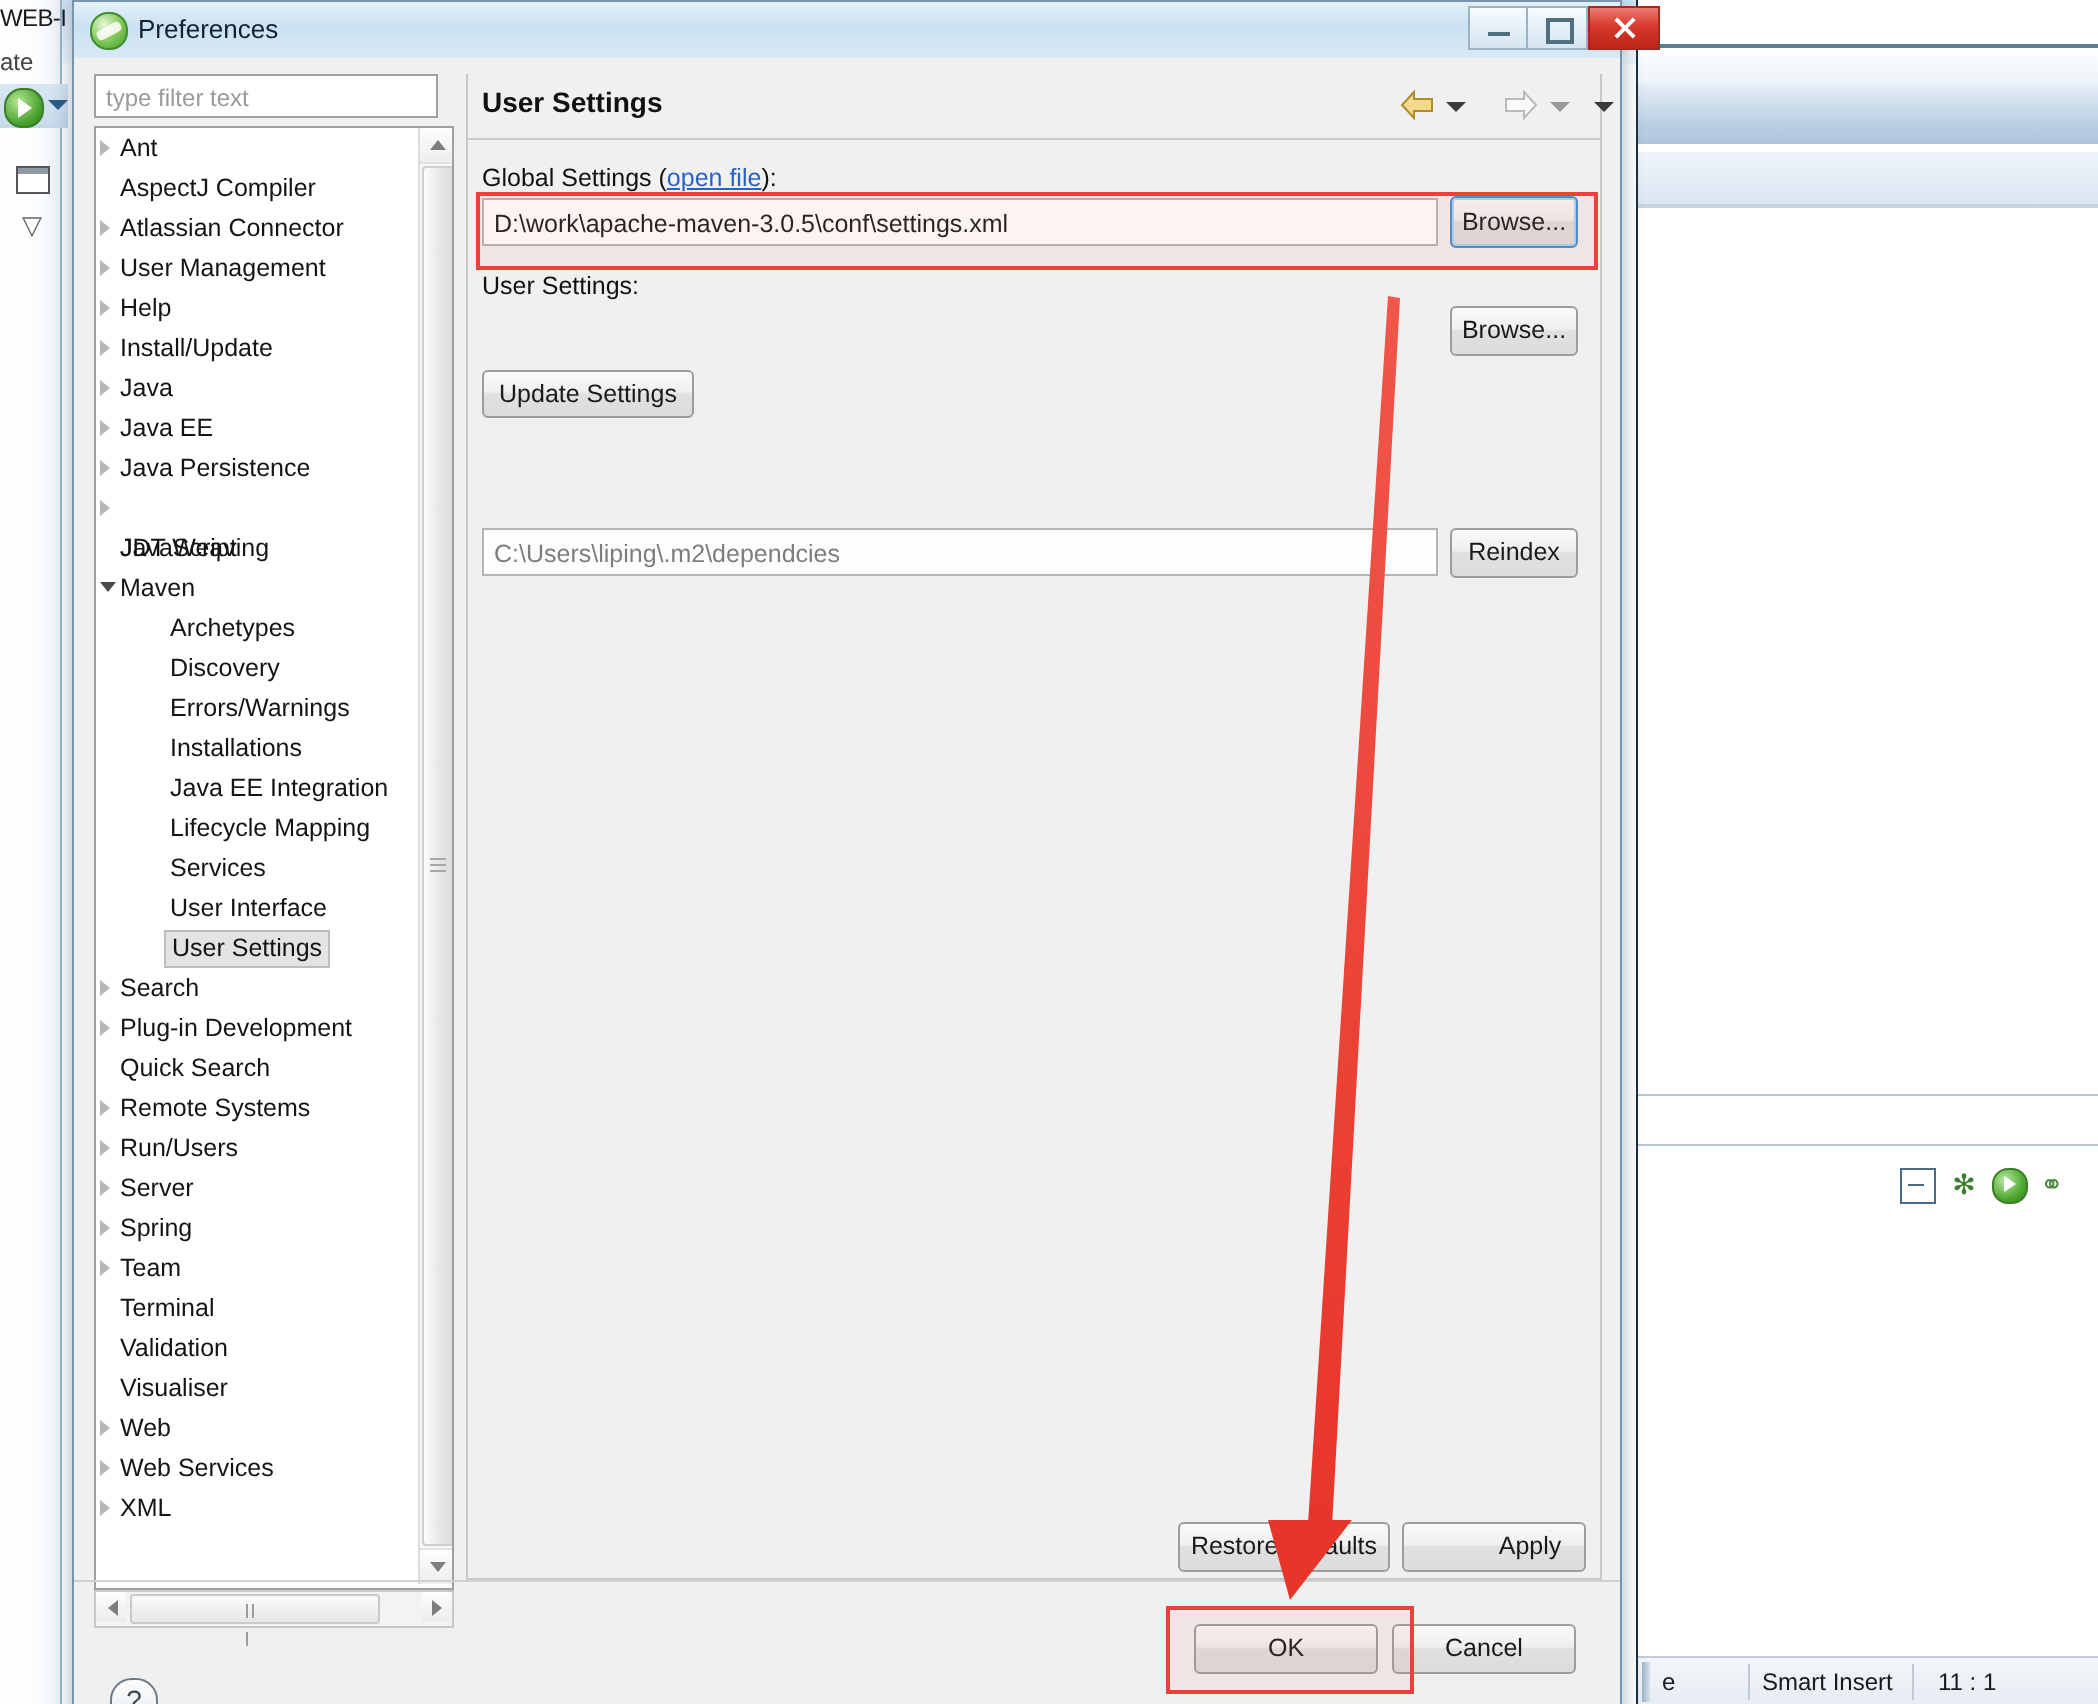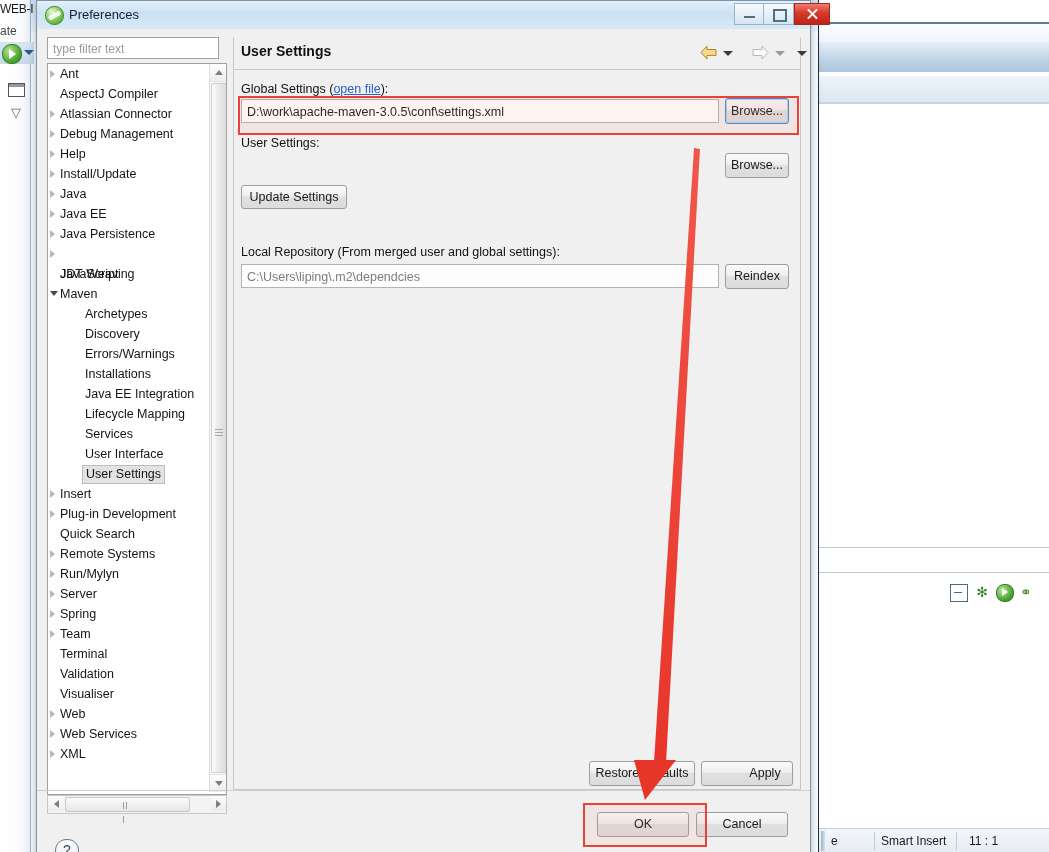--- a/index.html
+++ b/index.html
@@ -315,21 +315,21 @@
           </div>
           <div class="tnode">
             <span class="tlabel" style="left: 12px;">AspectJ Compiler</span>
           </div>
           <div class="tnode">
             <span class="arrow arrow-collapsed" style="left: 2px;"></span>
             <span class="tlabel" style="left: 12px;">Atlassian Connector</span>
           </div>
           <div class="tnode">
             <span class="arrow arrow-collapsed" style="left: 2px;"></span>
-            <span class="tlabel" style="left: 12px;">Debug Management</span>
+            <span class="tlabel" style="left: 12px;">User Management</span>
           </div>
           <div class="tnode">
             <span class="arrow arrow-collapsed" style="left: 2px;"></span>
             <span class="tlabel" style="left: 12px;">Help</span>
           </div>
           <div class="tnode">
             <span class="arrow arrow-collapsed" style="left: 2px;"></span>
             <span class="tlabel" style="left: 12px;">Install/Update</span>
           </div>
           <div class="tnode">
@@ -377,36 +377,36 @@
             <span class="tlabel" style="left: 37px;">Services</span>
           </div>
           <div class="tnode">
             <span class="tlabel" style="left: 37px;">User Interface</span>
           </div>
           <div class="tnode selected">
             <span class="tlabel" style="left: 37px;">User Settings</span>
           </div>
           <div class="tnode">
             <span class="arrow arrow-collapsed" style="left: 2px;"></span>
-            <span class="tlabel" style="left: 12px;">Insert</span>
+            <span class="tlabel" style="left: 12px;">Search</span>
           </div>
           <div class="tnode">
             <span class="arrow arrow-collapsed" style="left: 2px;"></span>
             <span class="tlabel" style="left: 12px;">Plug-in Development</span>
           </div>
           <div class="tnode">
             <span class="tlabel" style="left: 12px;">Quick Search</span>
           </div>
           <div class="tnode">
             <span class="arrow arrow-collapsed" style="left: 2px;"></span>
             <span class="tlabel" style="left: 12px;">Remote Systems</span>
           </div>
           <div class="tnode">
             <span class="arrow arrow-collapsed" style="left: 2px;"></span>
-            <span class="tlabel" style="left: 12px;">Run/Mylyn</span>
+            <span class="tlabel" style="left: 12px;">Run/Users</span>
           </div>
           <div class="tnode">
             <span class="arrow arrow-collapsed" style="left: 2px;"></span>
             <span class="tlabel" style="left: 12px;">Server</span>
           </div>
           <div class="tnode">
             <span class="arrow arrow-collapsed" style="left: 2px;"></span>
             <span class="tlabel" style="left: 12px;">Spring</span>
           </div>
           <div class="tnode">
@@ -483,21 +483,20 @@
       <div class="lbl" style="left:7px;top:45px;">
         <span>Global Settings (</span><a href="#" style="color:#2a62c4;">open file</a><span>):</span>
       </div>
       <div class="txtfield" style="left:7px;top:62px;width:478px;">D:\work\apache-maven-3.0.5\conf\settings.xml</div>
       <div class="btn focused" style="left:491px;top:61px;width:64px;height:26px;">Browse...</div>
 
       <div class="lbl" style="left:7px;top:99px;">User Settings:</div>
       <div class="btn" style="left:491px;top:116px;width:64px;height:25px;">Browse...</div>
       <div class="btn" style="left:7px;top:148px;width:106px;height:24px;">Update Settings</div>
 
-      <div class="lbl" style="left:7px;top:208px;">Local Repository (From merged user and global settings):</div>
       <div class="txtfield muted" style="left:7px;top:227px;width:478px;">C:\Users\liping\.m2\dependcies</div>
       <div class="btn" style="left:491px;top:227px;width:64px;height:25px;">Reindex</div>
 
       <div class="btn" style="left:355px;top:724px;width:106px;height:25px;">Restore Defaults</div>
       <div class="btn" style="left:467px;top:724px;width:92px;height:25px;padding-left:36px;">Apply</div>
     </div>
 
     <div id="btnbar-sep"></div>
 
     <div id="help-icon">?</div>

